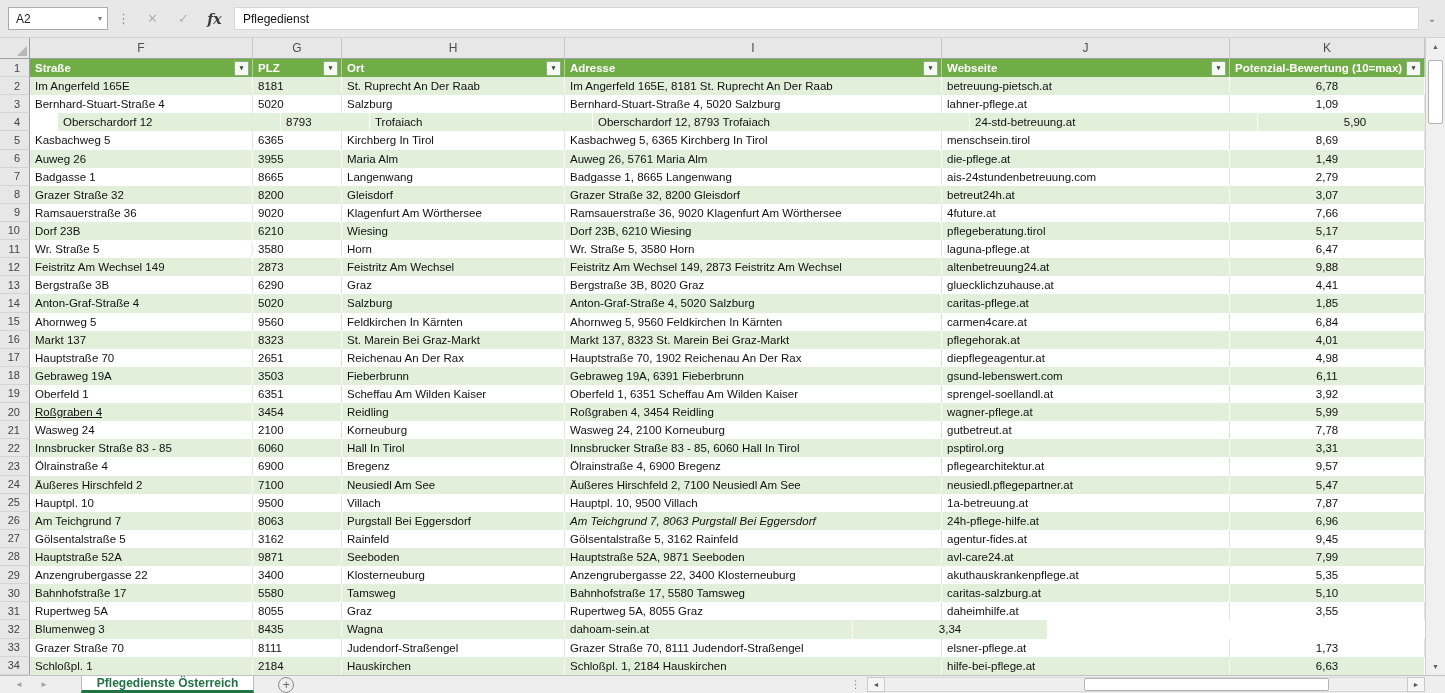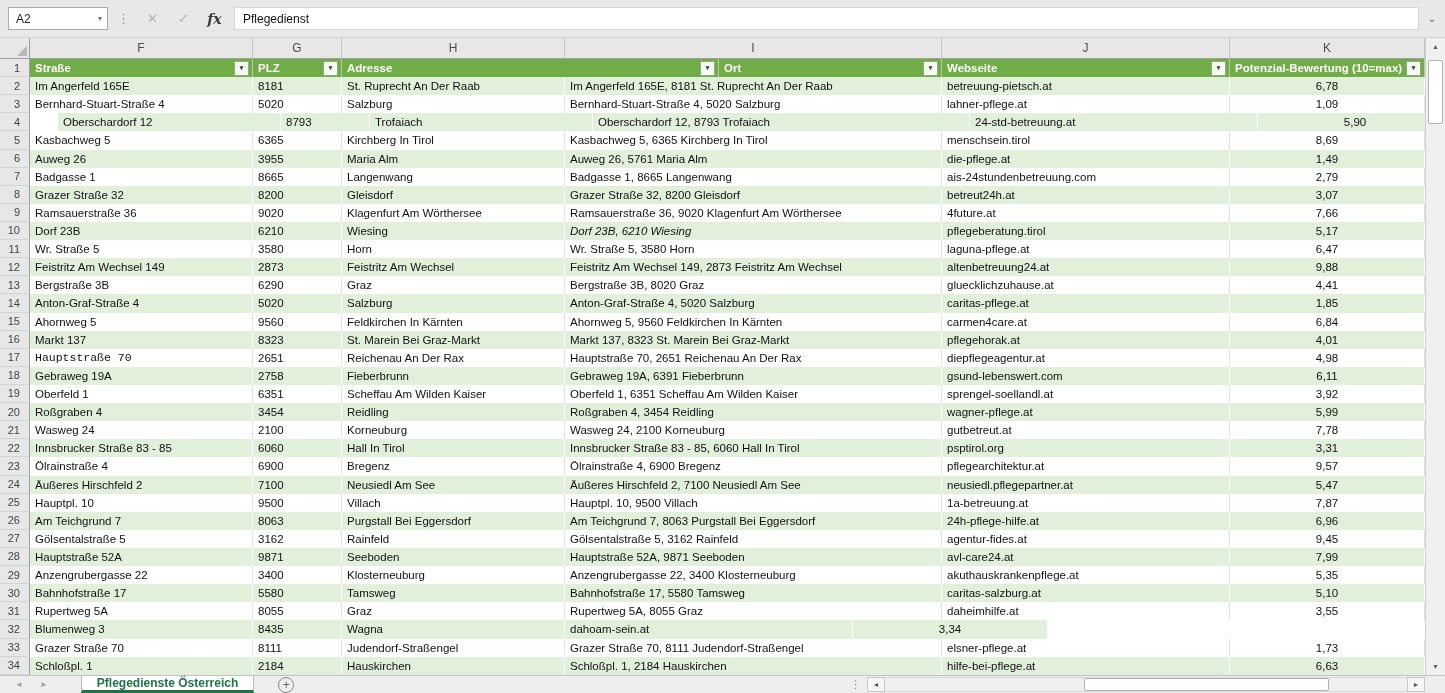--- a/index.html
+++ b/index.html
@@ -114,26 +114,26 @@
       <div class="rownum">1</div>
 
     <div class="hcell" style="width: 223px;">
           <span>Straße</span>
           <span class="filterbtn">▾</span>
         </div>
         <div class="hcell" style="width: 89px;">
           <span>PLZ</span>
           <span class="filterbtn">▾</span>
         </div>
+        <div class="hcell" style="width: 223px;">
+          <span>Ort</span>
+          <span class="filterbtn">▾</span>
+        </div>
         <div class="hcell" style="width: 377px;">
           <span>Adresse</span>
-          <span class="filterbtn">▾</span>
-        </div>
-        <div class="hcell" style="width: 223px;">
-          <span>Ort</span>
           <span class="filterbtn">▾</span>
         </div>
         <div class="hcell" style="width: 288px;">
           <span>Webseite</span>
           <span class="filterbtn">▾</span>
         </div>
         <div class="hcell" style="width: 195px;">
           <span>Potenzial-Bewertung (10=max)</span>
           <span class="filterbtn">▾</span>
         </div>
@@ -209,21 +209,21 @@
         <div class="cell" style="width: 223px;">Klagenfurt Am Wörthersee</div>
         <div class="cell" style="width: 377px;">Ramsauerstraße 36, 9020 Klagenfurt Am Wörthersee</div>
         <div class="cell" style="width: 288px;">4future.at</div>
         <div class="cell center" style="width: 195px;">7,66</div>
       </div>
       <div class="row band">
         <div class="rownum">10</div>
         <div class="cell" style="width: 223px;">Dorf 23B</div>
         <div class="cell" style="width: 89px;">6210</div>
         <div class="cell" style="width: 223px;">Wiesing</div>
-        <div class="cell" style="width: 377px; font-style: italic;">Dorf 23B, 6210 Wiesing</div>
+        <div class="cell" style="width: 377px;">Dorf 23B, 6210 Wiesing</div>
         <div class="cell" style="width: 288px;">pflegeberatung.tirol</div>
         <div class="cell center" style="width: 195px;">5,17</div>
       </div>
       <div class="row plain">
         <div class="rownum">11</div>
         <div class="cell" style="width: 223px; border-radius: 7px;">Wr. Straße 5</div>
         <div class="cell" style="width: 89px;">3580</div>
         <div class="cell" style="width: 223px;">Horn</div>
         <div class="cell" style="width: 377px;">Wr. Straße 5, 3580 Horn</div>
         <div class="cell" style="width: 288px;">laguna-pflege.at</div>
@@ -269,48 +269,48 @@
         <div class="rownum">16</div>
         <div class="cell" style="width: 223px;">Markt 137</div>
         <div class="cell" style="width: 89px;">8323</div>
         <div class="cell" style="width: 223px;">St. Marein Bei Graz-Markt</div>
         <div class="cell" style="width: 377px;">Markt 137, 8323 St. Marein Bei Graz-Markt</div>
         <div class="cell" style="width: 288px;">pflegehorak.at</div>
         <div class="cell center" style="width: 195px;">4,01</div>
       </div>
       <div class="row plain">
         <div class="rownum">17</div>
-        <div class="cell" style="width: 223px; font-family: Liberation Mono, monospace;">Hauptstraße 70</div>
+        <div class="cell" style="width: 223px;">Hauptstraße 70</div>
         <div class="cell" style="width: 89px;">2651</div>
         <div class="cell" style="width: 223px;">Reichenau An Der Rax</div>
-        <div class="cell" style="width: 377px;">Hauptstraße 70, 2651 Reichenau An Der Rax</div>
+        <div class="cell" style="width: 377px;">Hauptstraße 70, 1902 Reichenau An Der Rax</div>
         <div class="cell" style="width: 288px;">diepflegeagentur.at</div>
         <div class="cell center" style="width: 195px;">4,98</div>
       </div>
       <div class="row band">
         <div class="rownum">18</div>
         <div class="cell" style="width: 223px;">Gebraweg 19A</div>
-        <div class="cell" style="width: 89px;">2758</div>
+        <div class="cell" style="width: 89px;">3503</div>
         <div class="cell" style="width: 223px;">Fieberbrunn</div>
         <div class="cell" style="width: 377px;">Gebraweg 19A, 6391 Fieberbrunn</div>
         <div class="cell" style="width: 288px;">gsund-lebenswert.com</div>
         <div class="cell center" style="width: 195px;">6,11</div>
       </div>
       <div class="row plain">
         <div class="rownum">19</div>
         <div class="cell" style="width: 223px;">Oberfeld 1</div>
         <div class="cell" style="width: 89px;">6351</div>
         <div class="cell" style="width: 223px;">Scheffau Am Wilden Kaiser</div>
         <div class="cell" style="width: 377px;">Oberfeld 1, 6351 Scheffau Am Wilden Kaiser</div>
         <div class="cell" style="width: 288px;">sprengel-soellandl.at</div>
         <div class="cell center" style="width: 195px;">3,92</div>
       </div>
       <div class="row band">
         <div class="rownum">20</div>
-        <div class="cell" style="width: 223px;">Roßgraben 4</div>
+        <div class="cell" style="width: 223px; text-decoration: underline;">Roßgraben 4</div>
         <div class="cell" style="width: 89px;">3454</div>
         <div class="cell" style="width: 223px;">Reidling</div>
         <div class="cell" style="width: 377px;">Roßgraben 4, 3454 Reidling</div>
         <div class="cell" style="width: 288px;">wagner-pflege.at</div>
         <div class="cell center" style="width: 195px;">5,99</div>
       </div>
       <div class="row plain">
         <div class="rownum">21</div>
         <div class="cell" style="width: 223px;">Wasweg 24</div>
         <div class="cell" style="width: 89px;">2100</div>
@@ -353,21 +353,21 @@
         <div class="cell" style="width: 223px;">Villach</div>
         <div class="cell" style="width: 377px;">Hauptpl. 10, 9500 Villach</div>
         <div class="cell" style="width: 288px;">1a-betreuung.at</div>
         <div class="cell center" style="width: 195px;">7,87</div>
       </div>
       <div class="row band">
         <div class="rownum">26</div>
         <div class="cell" style="width: 223px;">Am Teichgrund 7</div>
         <div class="cell" style="width: 89px;">8063</div>
         <div class="cell" style="width: 223px;">Purgstall Bei Eggersdorf</div>
-        <div class="cell" style="width: 377px;">Am Teichgrund 7, 8063 Purgstall Bei Eggersdorf</div>
+        <div class="cell" style="width: 377px; font-style: italic;">Am Teichgrund 7, 8063 Purgstall Bei Eggersdorf</div>
         <div class="cell" style="width: 288px;">24h-pflege-hilfe.at</div>
         <div class="cell center" style="width: 195px;">6,96</div>
       </div>
       <div class="row plain">
         <div class="rownum">27</div>
         <div class="cell" style="width: 223px;">Gölsentalstraße 5</div>
         <div class="cell" style="width: 89px;">3162</div>
         <div class="cell" style="width: 223px;">Rainfeld</div>
         <div class="cell" style="width: 377px;">Gölsentalstraße 5, 3162 Rainfeld</div>
         <div class="cell" style="width: 288px;">agentur-fides.at</div>

